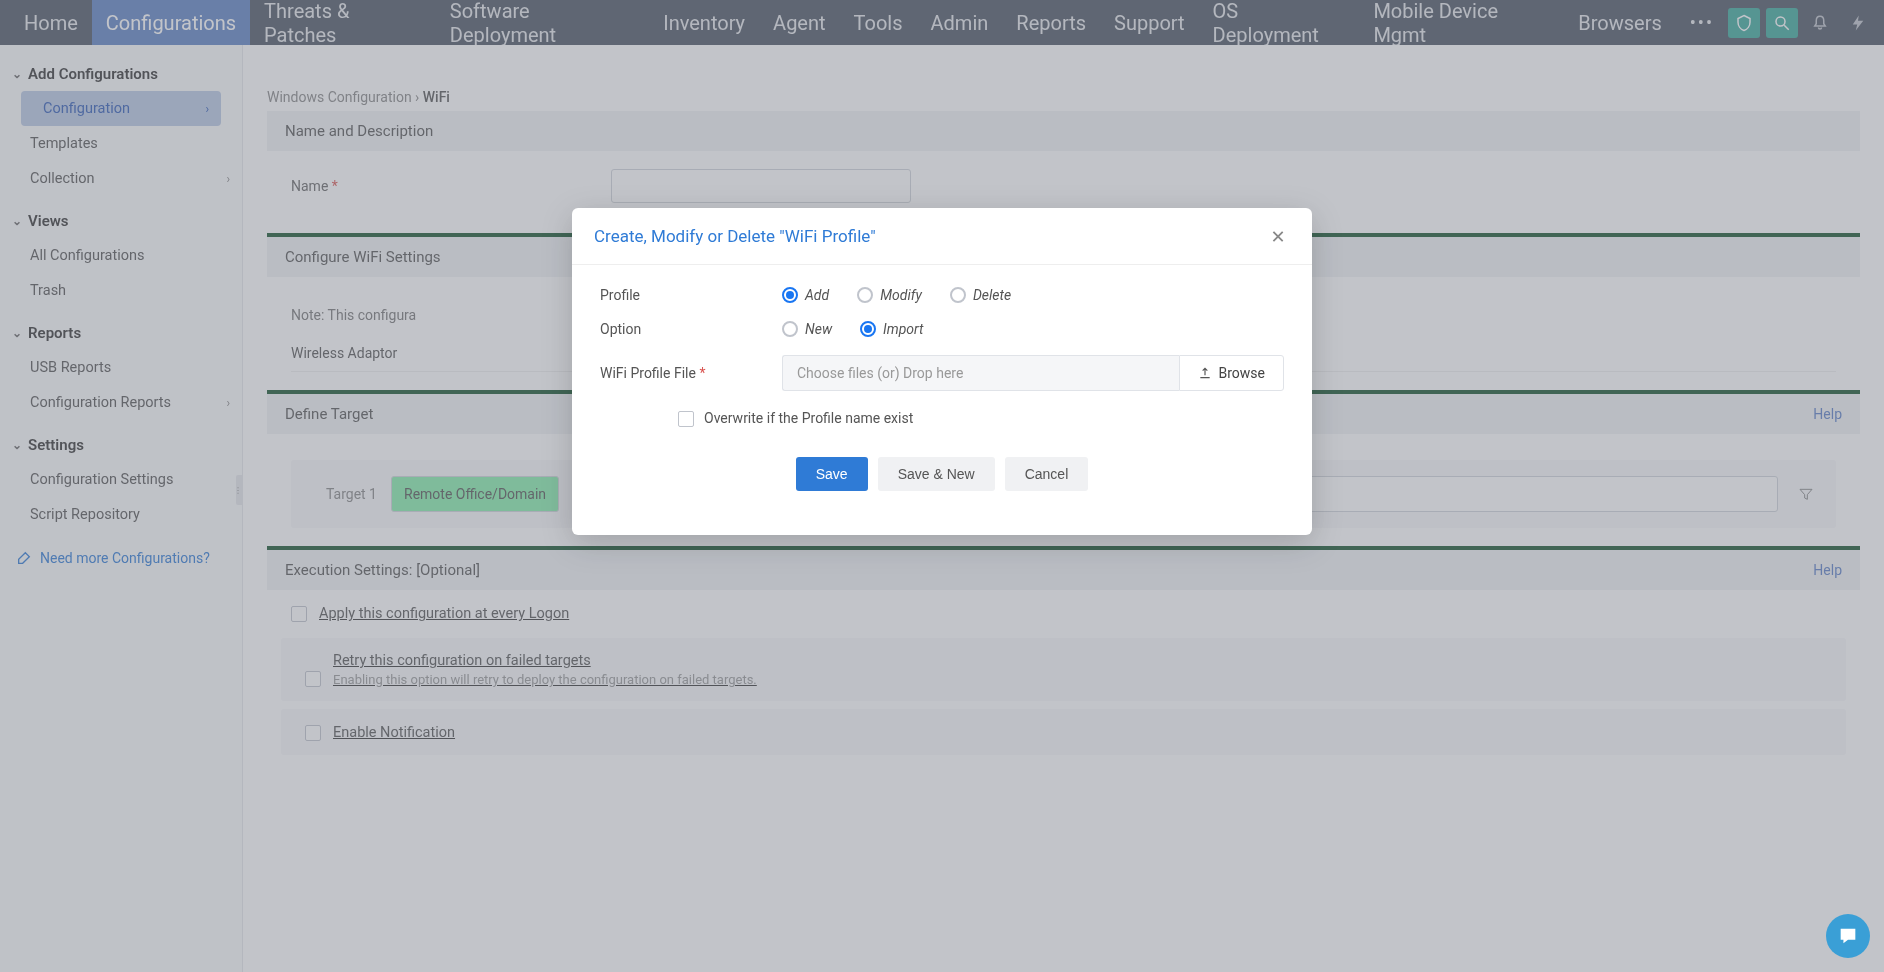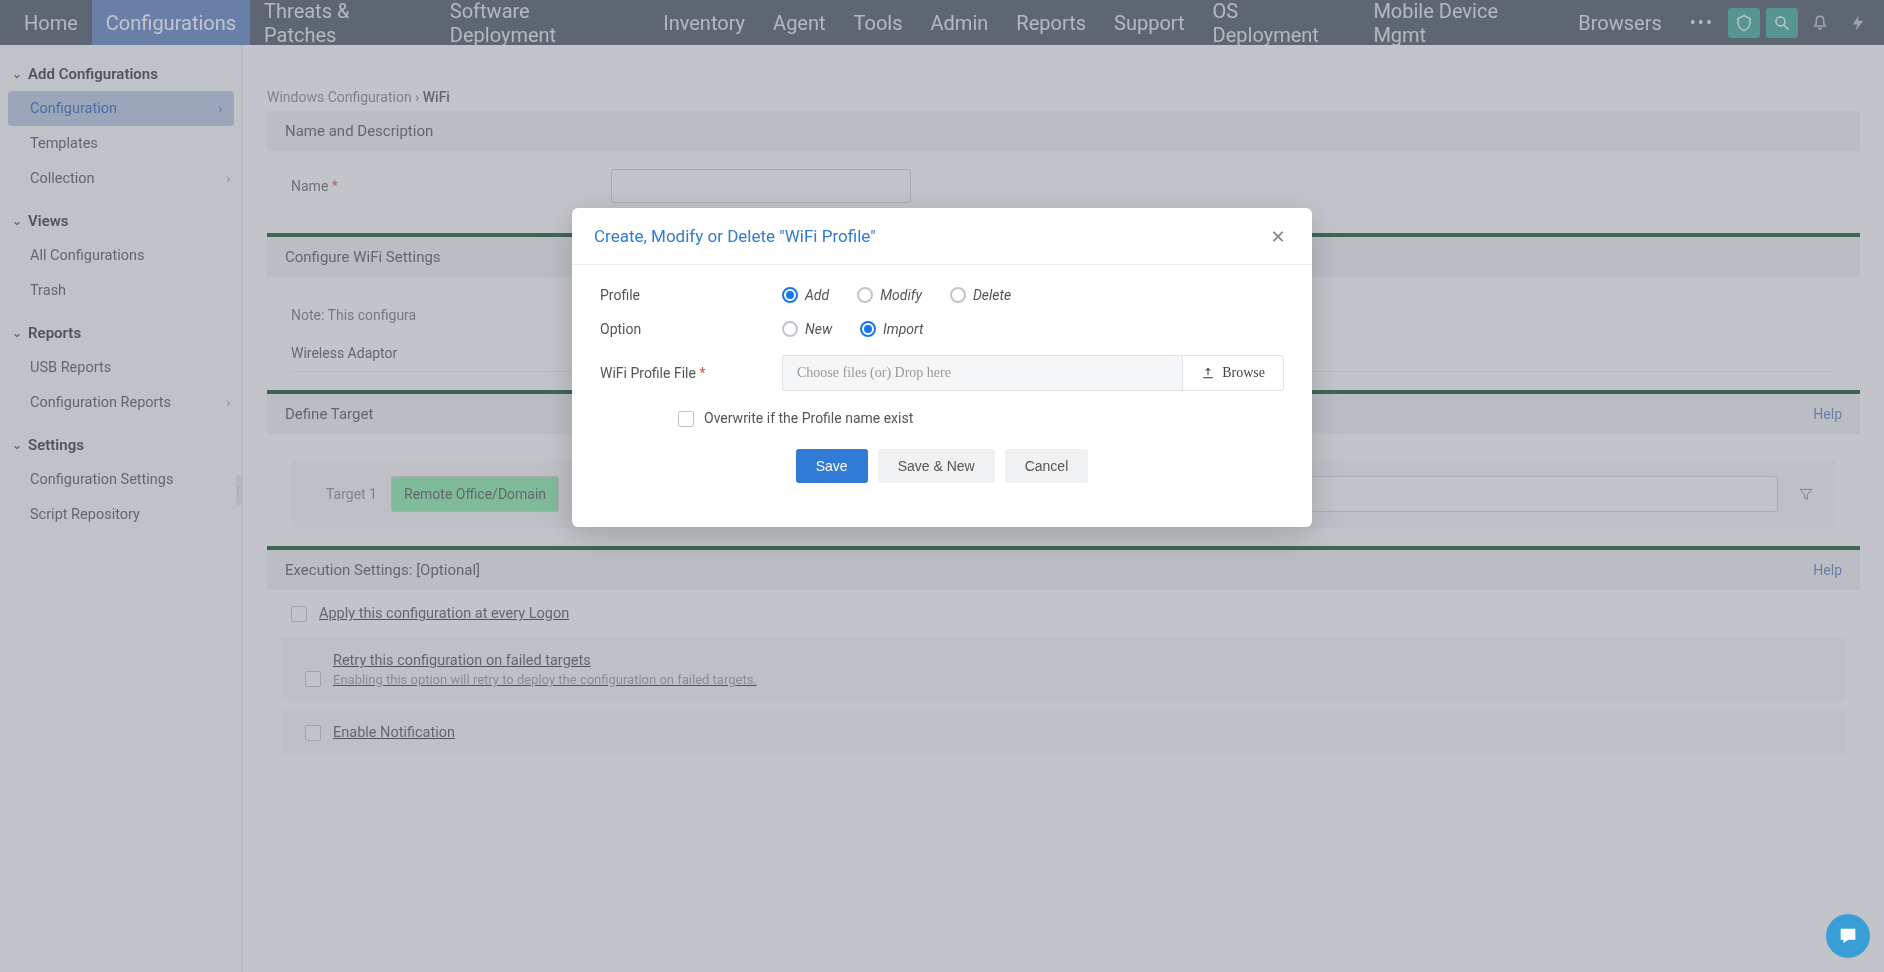--- a/index.html
+++ b/index.html
@@ -20,21 +20,21 @@
 
 
 .layout { display: flex; height: calc(100vh - 45px); }
 .sidebar { width: 243px; background: #fafbfc; border-right: 1px solid #e5e7eb; padding: 12px 0; overflow-y: auto; position: relative; }
 .sb-toggle { position: absolute; right: -6px; top: 430px; width: 12px; height: 30px; background: #e5e7eb; border-radius: 2px; cursor: pointer; display:flex; align-items:center; justify-content:center; font-size:8px; color:#888; }
 
 .sb-section { margin-bottom: 8px; }
 .sb-header { display: flex; align-items: center; padding: 8px 12px; font-weight: 600; color: #333; cursor: pointer; font-size: 15px; }
 .sb-header .chev { margin-right: 6px; font-size: 12px; color: #666; }
 .sb-item { display: flex; align-items: center; justify-content: space-between; padding: 9px 12px 9px 30px; color: #555; cursor: pointer; font-size: 14.5px; }
-.sb-item.active { background: #b8c8e3; color: #2f5bb7; border-radius: 4px; margin: 0 8px; padding-left: 22px; }
+.sb-item.active { background: #b8c8e3; color: #2f5bb7; border-radius: 4px; margin: 0 21px; padding-left: 22px; }
 .sb-item .chev-r { color: #888; font-size: 12px; }
 .sb-item.active .chev-r { color: #2f5bb7; }
 .sb-link { display: flex; align-items: center; padding: 10px 16px; color: #2f7bd6; cursor: pointer; font-size: 14px; gap: 8px; }
 .sb-link svg { width: 16px; height: 16px; stroke: #2f7bd6; fill: none; }
 
 
 .main { flex: 1; overflow-y: auto; padding: 18px 24px; background: #fff; }
 .breadcrumb { color: #888; font-size: 14px; margin-bottom: 6px; margin-top: 26px; }
 .breadcrumb .cur { color: #555; font-weight: 500; }
 .page-title { font-size: 19px; color: #444; margin-bottom: 18px; font-weight: 400; }
@@ -70,27 +70,27 @@
 .modal-title { color: #2f7bd6; font-size: 17px; font-weight: 400; }
 .modal-close { cursor: pointer; color: #888; font-size: 18px; width: 24px; height: 24px; display:flex; align-items:center; justify-content:center; }
 .modal-body { padding: 22px 28px; }
 .m-row { display: flex; align-items: center; margin-bottom: 18px; }
 .m-label { width: 182px; color: #555; font-size: 14px; }
 .m-radios { display: flex; gap: 28px; align-items: center; font-style: italic; }
 .radio { display: flex; align-items: center; gap: 7px; cursor: pointer; font-size: 14px; color: #555; }
 .radio-dot { width: 16px; height: 16px; border: 2px solid #c0c4cc; border-radius: 50%; display: flex; align-items: center; justify-content: center; }
 .radio.checked .radio-dot { border-color: #1976f2; }
 .radio.checked .radio-dot::after { content: ''; width: 8px; height: 8px; background: #1976f2; border-radius: 50%; }
-.file-row { display: flex; font-family: Liberation Serif, serif; }
+.file-row { display: flex; }
 .file-drop { flex: 1; background: #f5f6f8; border: 1px solid #e0e3e8; border-right: none; border-radius: 3px 0 0 3px; padding: 9px 14px; color: #999; font-size: 14px; }
 .file-browse { border: 1px solid #e0e3e8; border-radius: 0 3px 3px 0; padding: 9px 18px; display: flex; align-items: center; gap: 7px; cursor: pointer; font-size: 14px; color: #444; background:#fff; }
 .file-browse svg { width: 14px; height: 14px; stroke: #555; fill: none; }
 .m-check { display: flex; align-items: center; gap: 10px; margin-left: 78px; margin-bottom: 22px; font-size: 14px; color: #555; }
 .modal-footer { display: flex; justify-content: center; gap: 10px; padding: 0 0 22px 0; }
-.btn { padding: 9px 20px; border-radius: 3px; font-size: 14px; cursor: pointer; border: none; }
+.btn { padding: 9px 20px; border-radius: 3px; font-size: 14px; cursor: pointer; border: none; margin-top: 8px; }
 .btn-primary { background: #2f7bd6; color: #fff; }
 .btn-secondary { background: #f0f1f3; color: #555; }
 
 
 .chat-fab { position: fixed; right: 14px; bottom: 14px; width: 44px; height: 44px; border-radius: 50%; background: #3a9fd6; display: flex; align-items: center; justify-content: center; cursor: pointer; }
 .chat-fab svg { width: 22px; height: 22px; fill: #fff; }
 </style>
 </head>
 <body>
 
@@ -186,20 +186,26 @@
           <span class="chev">⌄</span>
           <span>Settings</span>
         </div>
       <div class="sb-item">
           <span>Configuration Settings</span>
         </div>
       <div class="sb-item">
           <span>Script Repository</span>
         </div>
     </div>
+    <div class="sb-link">
+      <svg viewBox="0 0 24 24">
+          <path d="M4 20 H10 M14 4 L20 10 L10 20 H4 V14 Z" stroke-width="2"></path>
+        </svg>
+      <span>Need more Configurations?</span>
+    </div>
     <div class="sb-toggle">⋮⋮</div>
   </div>
 
   <div class="main">
     <div class="breadcrumb">
       <span>Windows Configuration</span> › <span class="cur">WiFi</span>
     </div>
 
     <div class="panel-header">
         <span>Name and Description</span>

